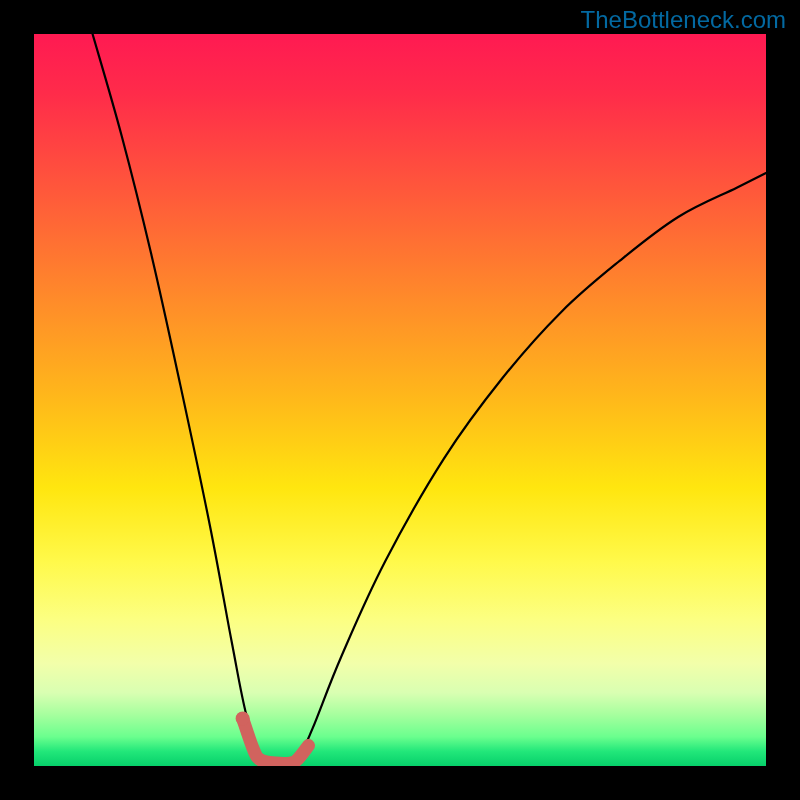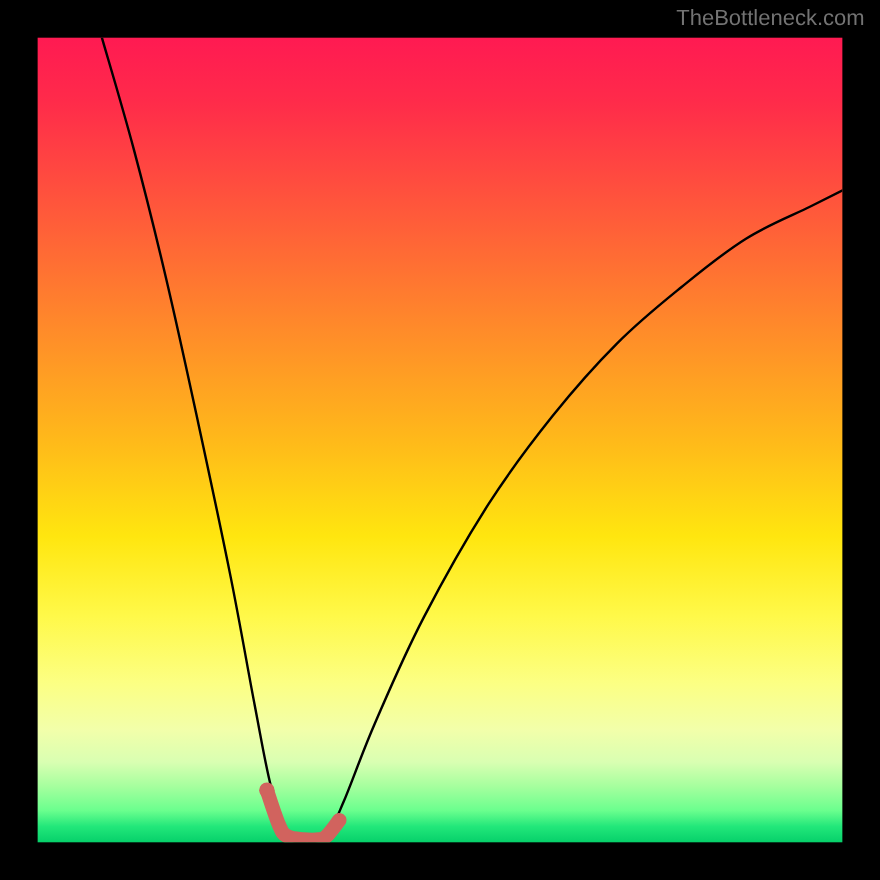--- a/index.html
+++ b/index.html
@@ -16,22 +16,22 @@
     top: 0;
     left: 0;
     width: 800px;
     height: 800px;
     background: #000;
   }
   .watermark {
     position: absolute;
     top: 6px;
     right: 14px;
-    color: #737373;
-    font-size: 20px;
+    color: #0369a1;
+    font-size: 24px;
     font-weight: 500;
     z-index: 10;
   }
   .plot {
     position: absolute;
     top: 34px;
     left: 34px;
     width: 732px;
     height: 732px;
     overflow: hidden;

